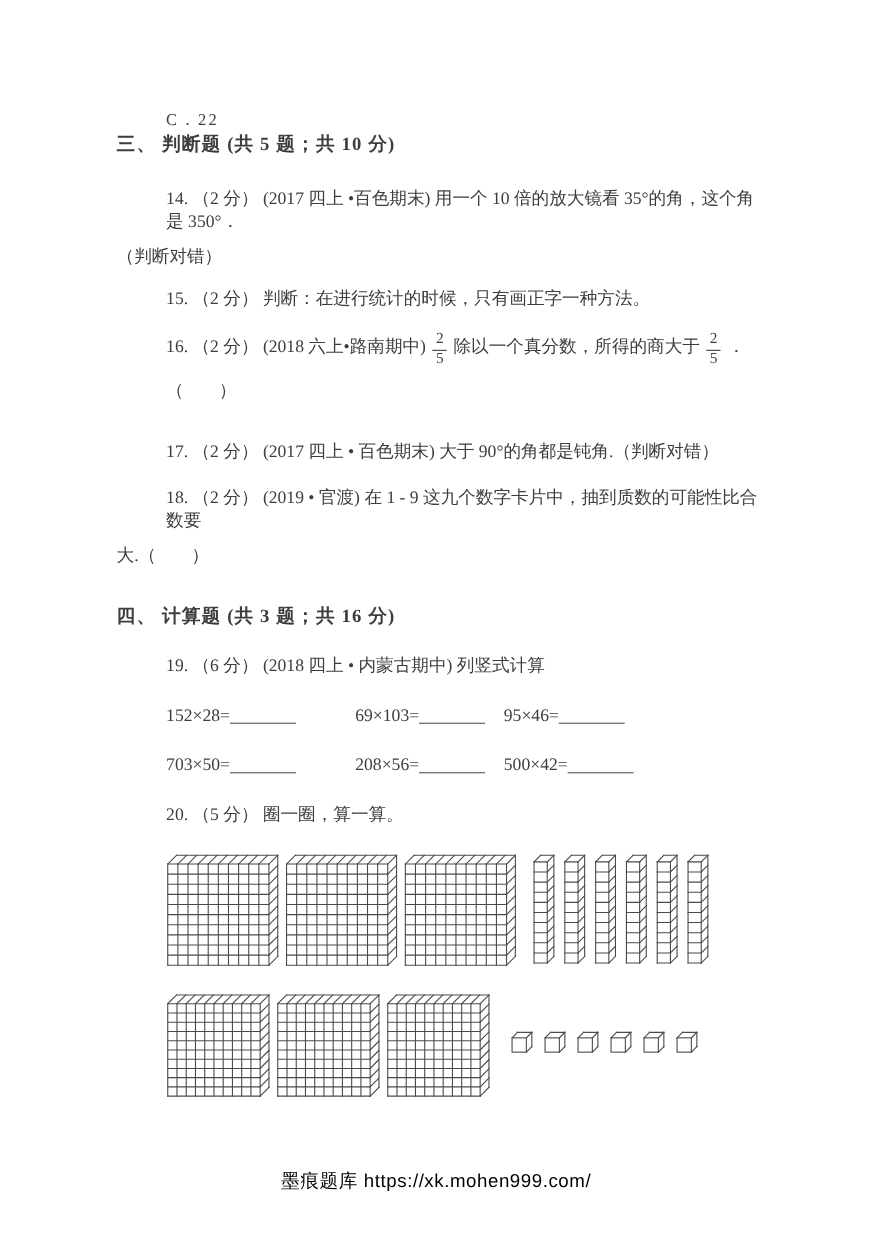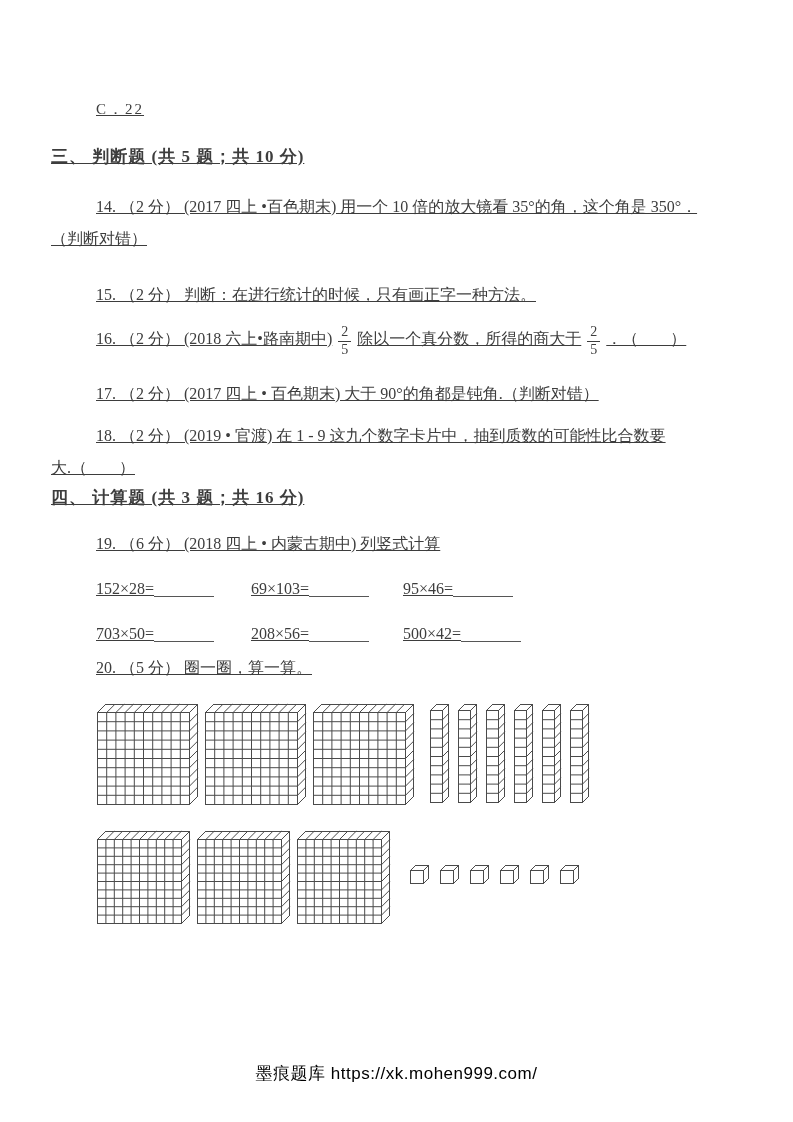--- a/index.html
+++ b/index.html
@@ -2,47 +2,47 @@
 <html><head>
 <meta charset="utf-8">
 <style>
   * { margin:0; padding:0; box-sizing:border-box; }
   html,body { width:793px; height:1122px; background:#ffffff; overflow:hidden; }
   body {
     position:relative;
     font-family:"Liberation Serif","DejaVu Serif",serif;
     color:#3d3d3d;
   }
-  .page { padding:0 95px 0 51px;text-decoration:underline; }
+  .page { padding:0 95px 0 106px; }
 
   .option-c { margin-top:100px; padding-left:45px; font-size:15px; letter-spacing:2px; }
 
-  .section-heading { margin-top:26px; font-size:17px; font-weight:bold; letter-spacing:1px; }
-  .section-heading.s4 { margin-top:8px; }
+  .section-heading { font-size:17px; font-weight:bold; letter-spacing:1px; }
+  .section-heading.s4 { margin-top:32px; }
 
   .item  { margin-top:28px; padding-left:45px; font-size:16px; line-height:21px; }
   .cont  { margin-top:11px; padding-left:0;  font-size:16px; line-height:21px; }
-  .q15   { margin-top:35px; }
+  .q15   { margin-top:17px; }
   .q16   { margin-top:14px; line-height:40px; }
   .q17   { margin-top:24px; }
   .q18   { margin-top:21px; }
   .q19   { margin-top:24px; }
-  .q20   { margin-top:13px; }
+  .q20   { margin-top:24px; }
 
   .frac {
     display:inline-block; text-align:center; vertical-align:-10px;
     line-height:1.05; font-size:14px; margin:0 6px;
   }
   .frac .num { display:block; border-bottom:1px solid #3d3d3d; padding:0 3px 1px; }
   .frac .den { display:block; padding-top:1px; }
 
   .mulrow { display:flex; margin-top:24px; padding-left:45px; font-size:16px; line-height:21px; }
   .mulrow.first { margin-top:24px; }
   .mulcell { width:155px; }
-  .mulcell:nth-child(2) { width:152px; }
+  .mulcell:nth-child(2) { width:152px;text-align:center; }
   .mulcell:nth-child(3) { width:auto; }
   .blank {
     display:inline-block; width:60px; height:14px;
     border-bottom:1px solid #565656; vertical-align:-3px;
   }
 
   .blocks { display:flex; align-items:flex-start; padding-left:45px; }
   .blocks.img1 { margin-top:25px; }
   .blocks.img2 { margin-top:24px; }
   .flats { display:flex; gap:5px; }

